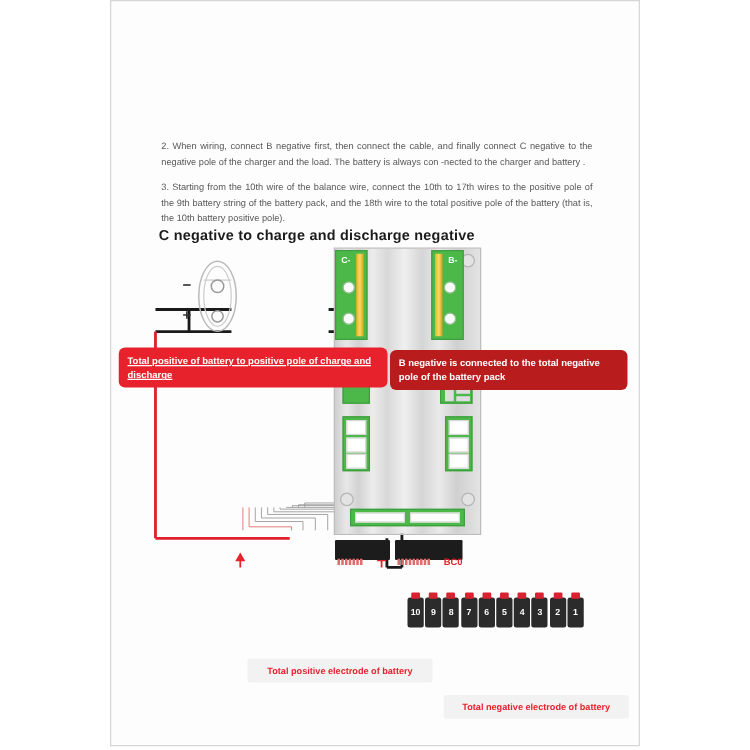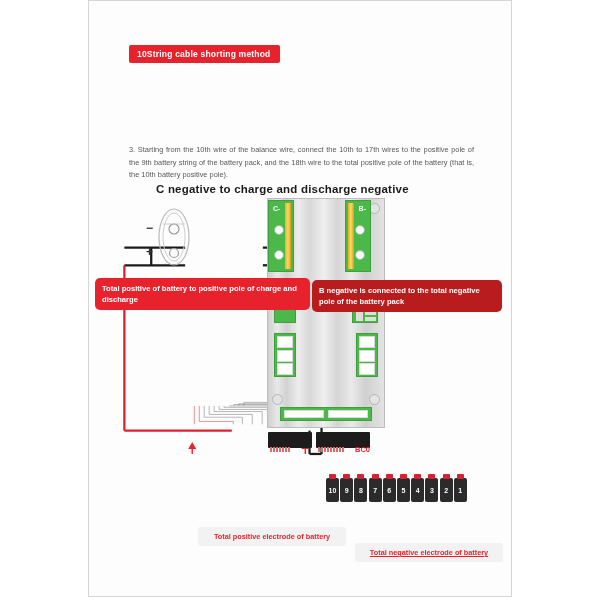--- a/index.html
+++ b/index.html
@@ -23,43 +23,43 @@
     position:absolute;left:40px;width:345px;
     color:#58585a;font-size:7.4px;line-height:1.72;
     text-align:justify;
   }
   #p1{top:70px;}
   #p2{top:110px;}
   #p3{top:143px;}
 
   .section-title{
     position:absolute;left:38px;top:182px;
-    color:#1b1b1b;font-size:11.5px;font-weight:bold;letter-spacing:.2px;margin-left:29px;
+    color:#1b1b1b;font-size:11.5px;font-weight:bold;letter-spacing:.2px;
   }
 
   
   #diagram{position:absolute;left:0;top:0;width:424px;height:597px;}
 
   
   .callout{
     position:absolute;color:#fff;font-size:7.6px;font-weight:bold;
     line-height:1.45;padding:5px 7px;border-radius:5px;box-sizing:border-box;
   }
   .callout.red{background:#e8222d;}
   .callout.blue{background:#b91c1c;}
-  #co-red{left:95px;top:278px;width:215px;}
+  #co-red{left:95px;top:278px;width:215px;text-decoration:underline;}
   #co-blue{left:312px;top:280px;width:190px;}
 
   .tagbox{
     position:absolute;background:#f2f2f2;color:#e8222d;
     font-size:7.3px;font-weight:bold;text-align:center;
     padding:5px 8px;border-radius:2px;box-sizing:border-box;white-space:nowrap;
   }
   #tag-pos{left:198px;top:527px;width:148px;text-align:center;}
-  #tag-neg{left:355px;top:543px;width:148px;text-decoration:underline;}
+  #tag-neg{left:355px;top:556px;width:148px;}
 
   .bco-label{
     position:absolute;left:355px;top:445px;
     color:#e8222d;font-size:7.5px;font-weight:bold;
   }
 
   
   #board{
     position:absolute;left:267px;top:198px;width:118px;height:230px;
     background:linear-gradient(90deg,#cfcfcf 0%,#e8e8e8 8%,#d2d2d2 16%,#ececec 26%,
@@ -103,22 +103,22 @@
 
   
   #plug{position:absolute;left:158px;top:208px;width:32px;height:58px;}
   .sign{position:absolute;font-size:12px;font-weight:bold;color:#333;}
 </style>
 </head>
 <body>
 
 <div id="page">
 
-  <div class="badge">10String cable shorting method</div>
-
+
+  <div class="instr" id="p2">2. When wiring, connect B negative first, then connect the cable, and finally connect C negative to the negative pole of the charger and the load. The battery is always con -nected to the charger and battery .</div>
   <div class="instr" id="p3">3. Starting from the 10th wire of the balance wire, connect the 10th to 17th wires to the positive pole of the 9th battery string of the battery pack, and the 18th wire to the total positive pole of the battery (that is, the 10th battery positive pole).</div>
 
   <div class="section-title">C negative to charge and discharge negative</div>
 </div>
 
 <svg id="diagram" viewBox="0 0 600 600" width="600" height="600" style="position:absolute;left:0;top:0;">
 
   <g stroke="#1a1a1a" fill="none">
     <path d="M176,228 L262,228" stroke-width="3.2"></path>
     <path d="M176,253 L262,253" stroke-width="3.2"></path>

